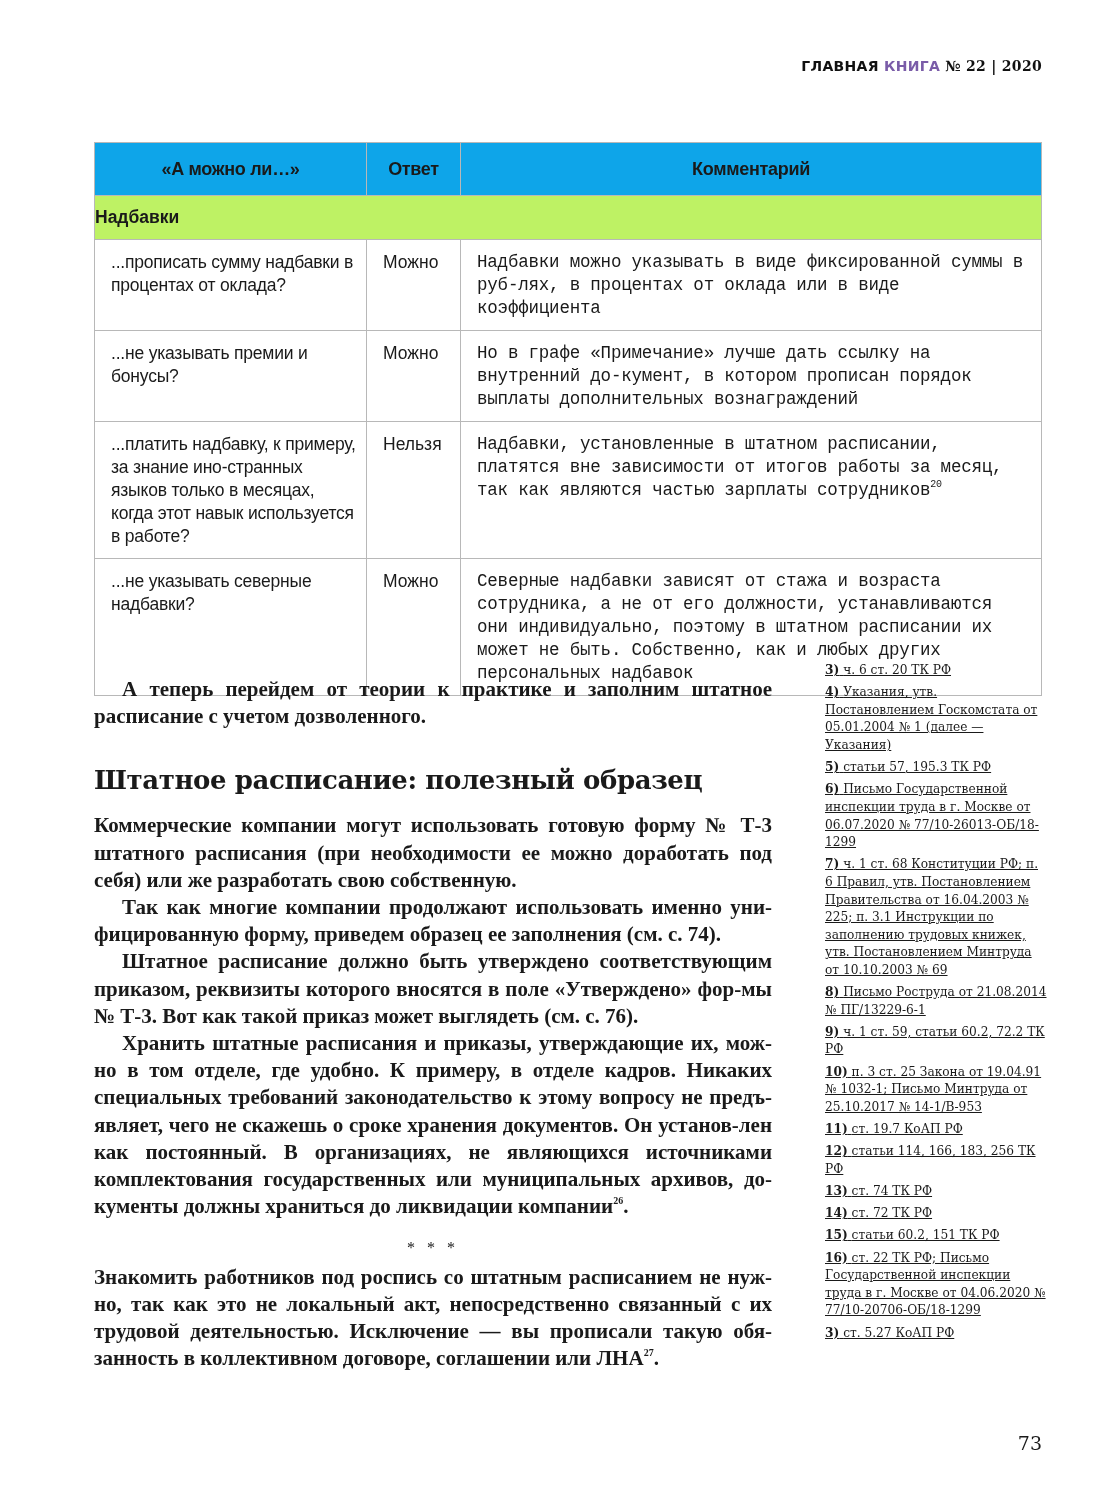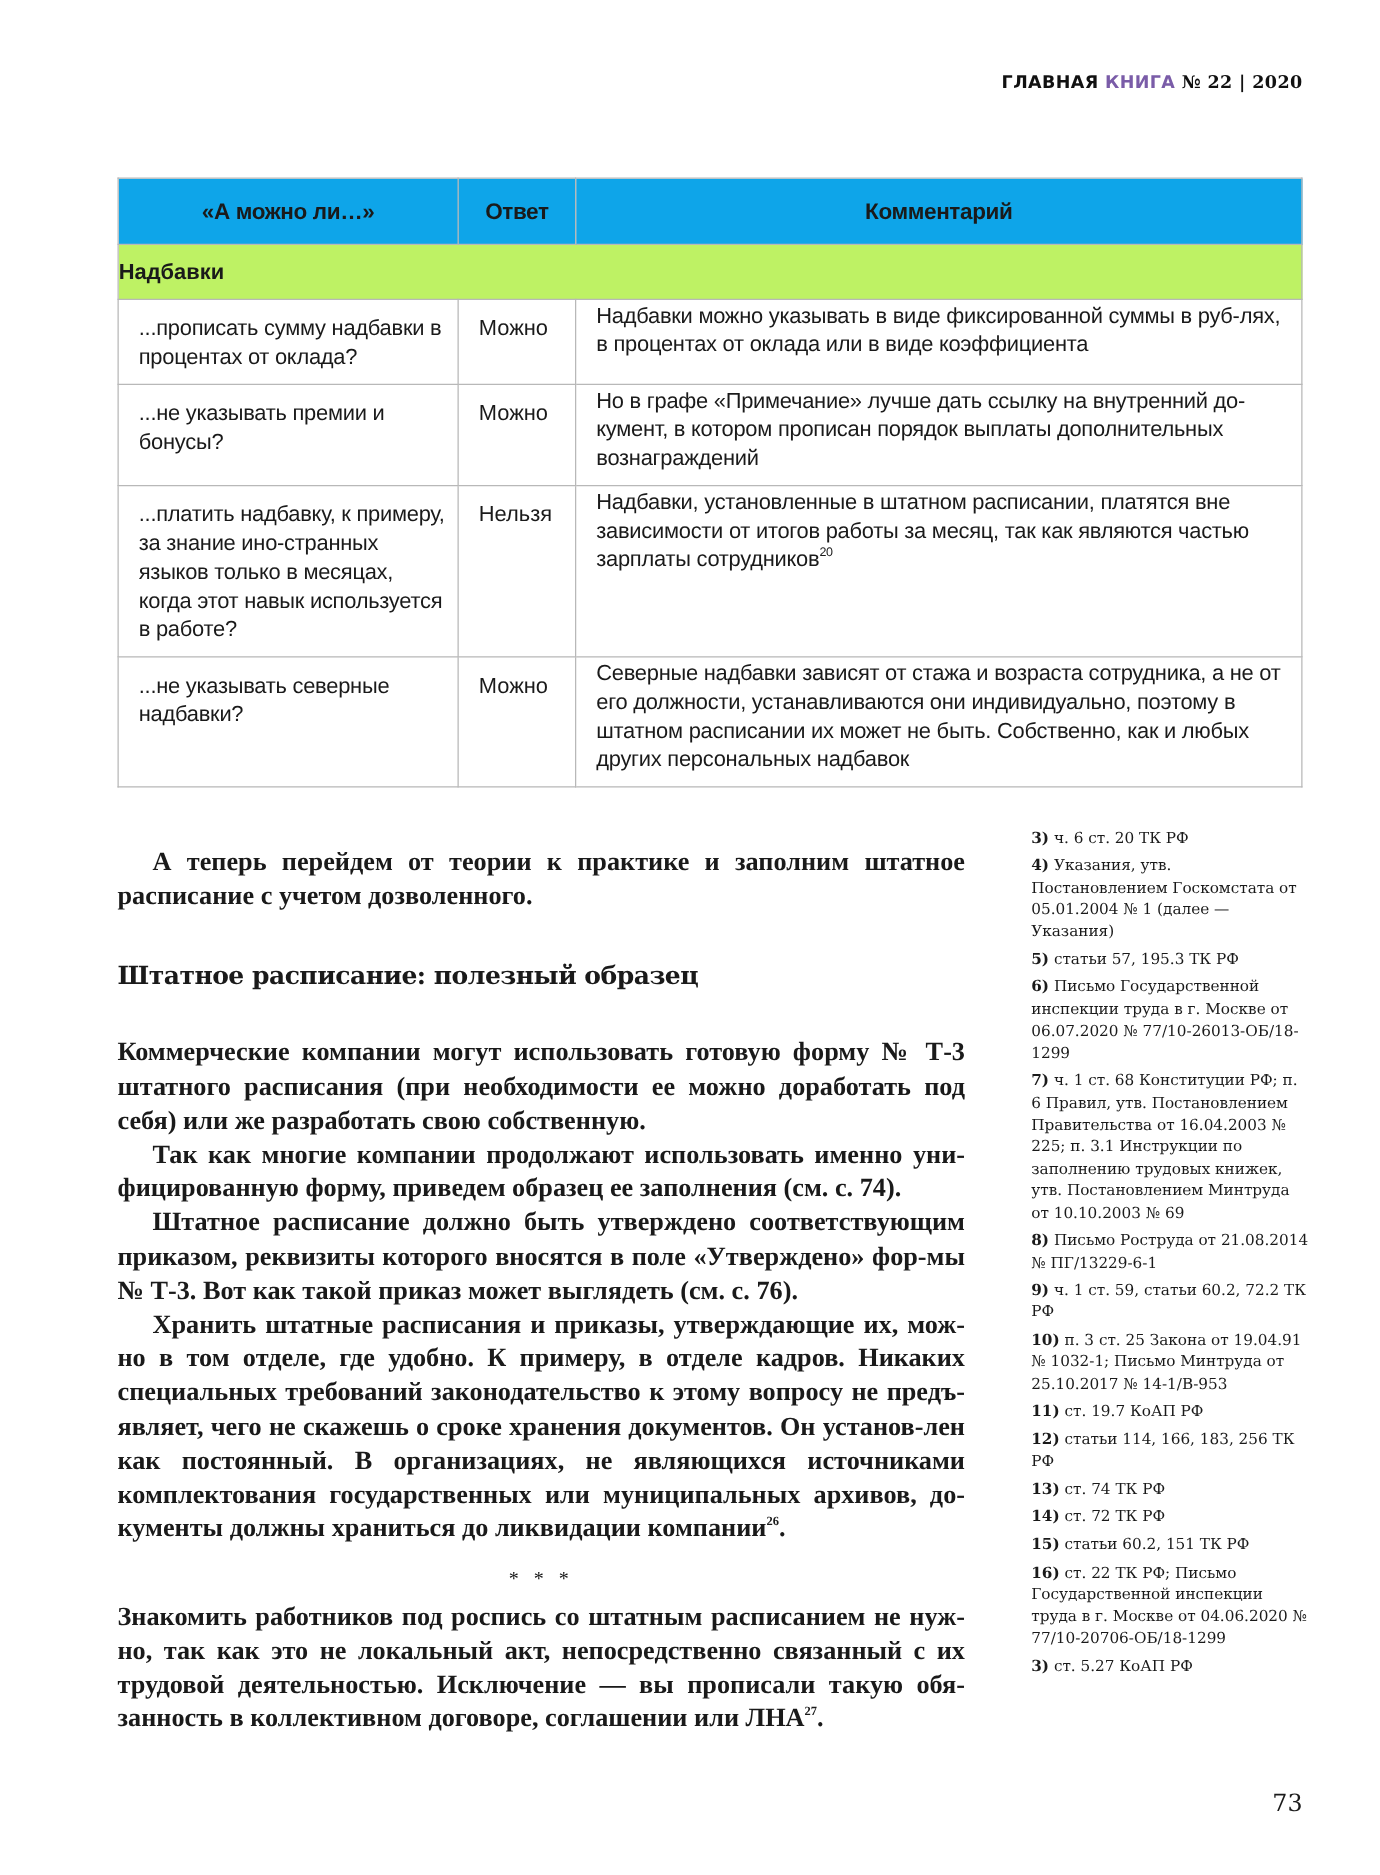--- a/index.html
+++ b/index.html
@@ -23,41 +23,41 @@
       background: #0ea5e9; font-weight: bold; font-size: 18px; height: 50px; vertical-align: middle;
       font-stretch: condensed; letter-spacing: -0.3px;
     }
     table.qa tr.section td {
       background: #bef264; text-align: left; font-weight: bold; height: 43px; vertical-align: middle; padding: 0;
     }
     .col-q { width: 272px; }
     .col-a { width: 94px; }
     td.q { padding: 11px 10px 10px 16px; letter-spacing: -0.2px; }
     td.a { padding: 11px 6px 10px 16px; }
-    td.c { padding: 1px 14px 10px 16px; letter-spacing: -0.2px; }
+    td.c { padding: 11px 14px 10px 16px; letter-spacing: -0.2px; font-family: Liberation Mono, monospace; }
     sup { font-size: 10px; line-height: 0; position: relative; top: -1px; }
 
     .main {
       position: absolute; left: 94px; top: 676px; width: 678px;
       font-family: "Liberation Serif", serif; font-size: 21px; line-height: 27.2px; color: #1a1a1a;
       text-align: justify;
     }
     .main p { margin: 0; font-weight: bold; }
     .main p.indent { text-indent: 28px; }
     .main h2 {
-      font-family: "DejaVu Serif", serif; font-weight: bold; font-size: 20px; line-height: 28px;
-      margin: 36px 0 34px 0; letter-spacing: -0.4px; text-align: left;
+      font-family: "DejaVu Serif", serif; font-weight: bold; font-size: 26px; line-height: 28px;
+      margin: 36px 0 18px 0; letter-spacing: -0.4px; text-align: left;
     }
     .main .stars { text-align: center; margin: 14px 0 2px 0; font-size: 16px; letter-spacing: 4px; }
 
     .notes {
       position: absolute; left: 825px; top: 662px; width: 222px;
       font-family: "DejaVu Serif", serif; font-size: 12.2px; line-height: 17.6px; color: #1a1a1a;
     }
-    .notes .note { margin-bottom: 4.6px; }
+    .notes .note { margin-bottom: 4.6px; text-decoration: underline; }
     .notes .num { font-weight: bold; }
 
     .page-num {
       position: absolute; right: 62px; top: 1432px;
       font-family: "DejaVu Serif", serif; font-size: 19px; color: #1a1a1a;
     }
   </style>
 </head>
 <body>
 

